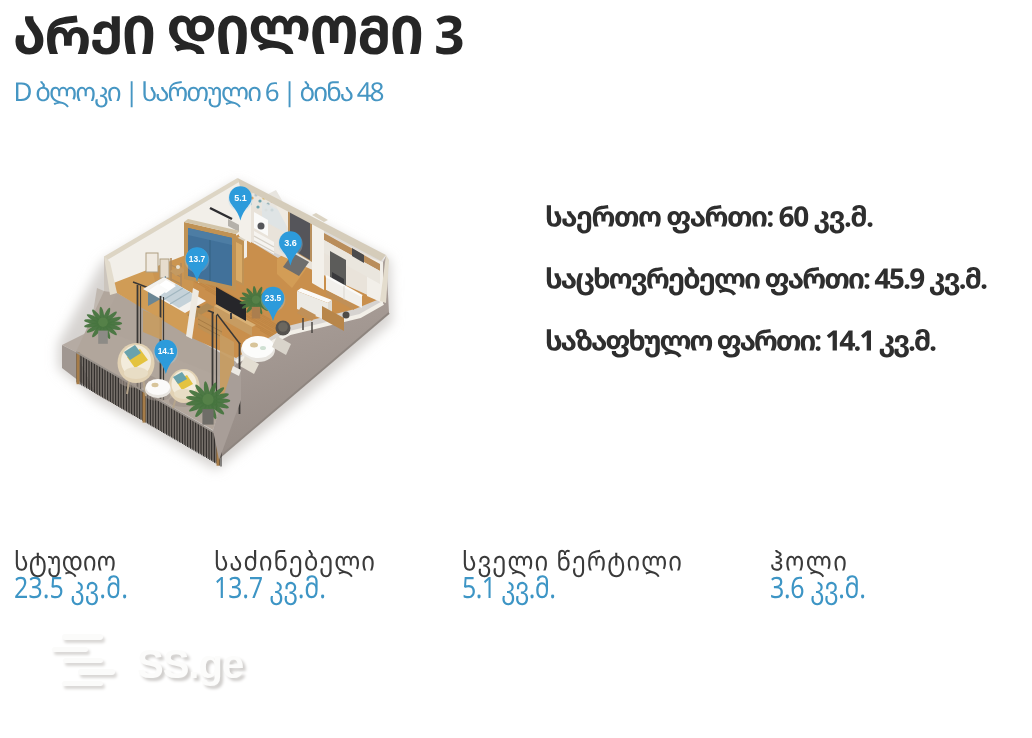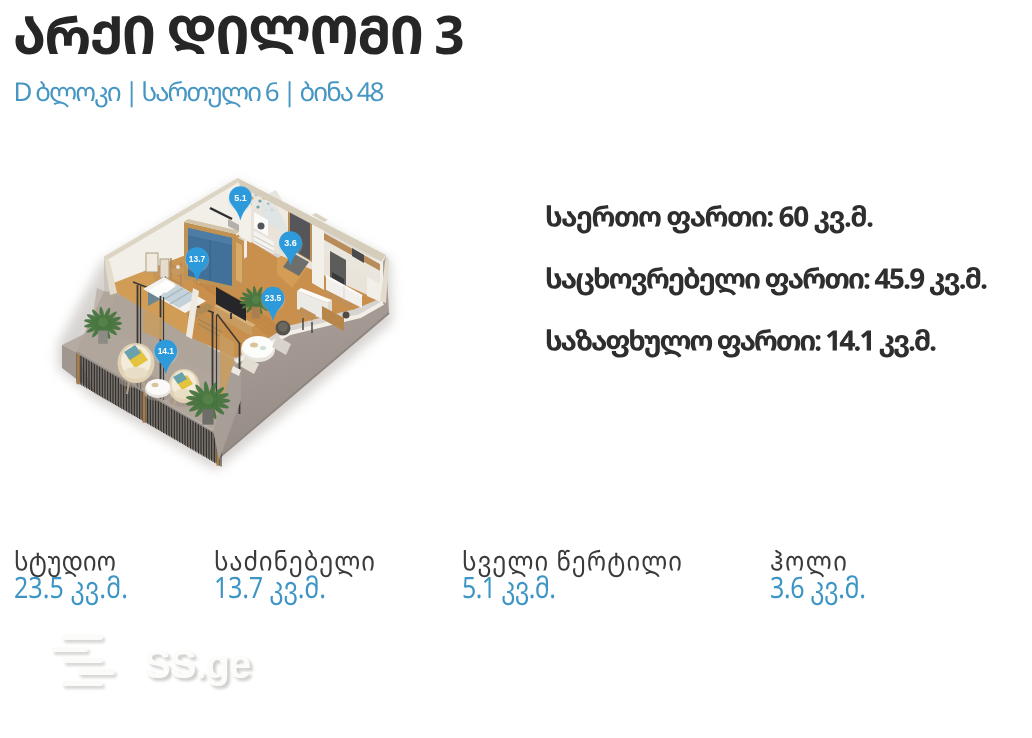--- a/index.html
+++ b/index.html
@@ -1,18 +1,18 @@
 <!DOCTYPE html>
 <html><head><meta charset="utf-8"><title>plan</title>
 <style>
 html,body{margin:0;padding:0;background:#ffffff;width:1032px;height:738px;overflow:hidden;}
 body{font-family:"Liberation Sans", sans-serif;position:relative;}
 .logo{position:absolute;left:0;top:0;}
 .bar{position:absolute;border-radius:3px;background:#fbfbfa;box-shadow:2px 3px 3px #d9d7d5;}
-.sstext{position:absolute;left:144px;top:642px;font-size:40px;font-weight:bold;color:#fcfcfb;text-shadow:3px 3px 3px #d0cecc;letter-spacing:-1px;}
+.sstext{position:absolute;left:137px;top:642px;font-size:40px;font-weight:bold;color:#fcfcfb;text-shadow:3px 3px 3px #d0cecc;letter-spacing:-1px;}
 </style></head>
 <body>
 
 <svg width="1032" height="738" viewBox="0 0 1032 738" xmlns="http://www.w3.org/2000/svg">
 <defs>
       <filter id="soft" x="-20%" y="-20%" width="140%" height="140%">
         <feGaussianBlur stdDeviation="6"></feGaussianBlur>
       </filter>
       <linearGradient id="extgrad" x1="0" y1="0" x2="0.25" y2="1">
         <stop offset="0" stop-color="#b3aaa4"></stop>

